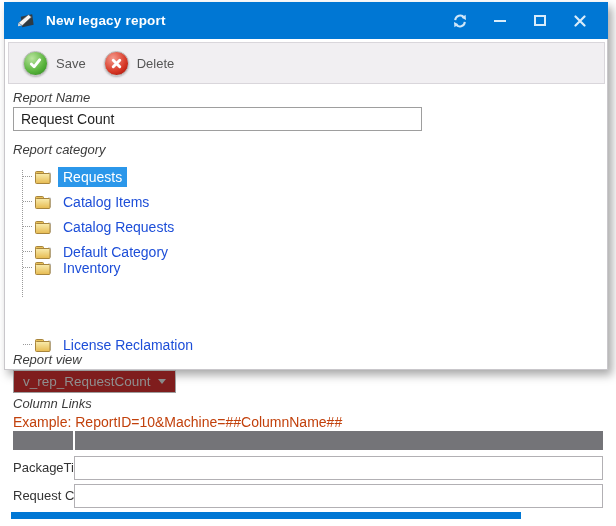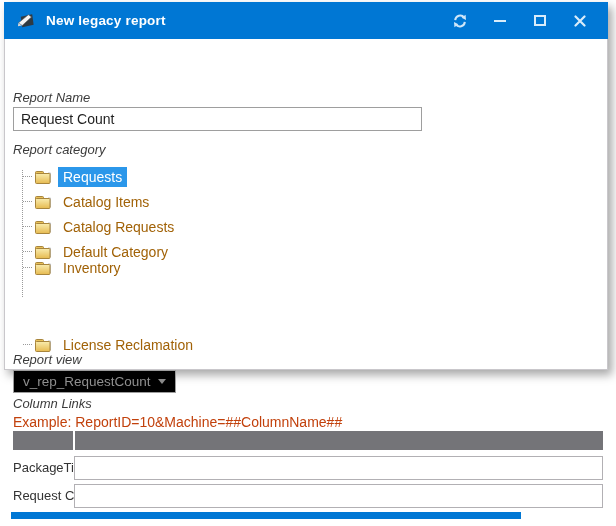--- a/index.html
+++ b/index.html
@@ -37,26 +37,26 @@
   .input-report-name { position:absolute; left:8px; top:104px; width:409px; height:24px;
                        border:1px solid #9e9e9e; font-size:14px; color:#1f1f1f;
                        padding:0 7px; font-family:inherit; background:#fff; }
 
   
   .tree { position:absolute; left:8px; top:161px; width:320px; height:152px; }
   .tree-vline { position:absolute; left:9px; top:6px; height:127px; border-left:1px dotted #9a9a9a; }
   .tree-row { position:absolute; left:0; height:25px; display:flex; align-items:center; cursor:pointer; }
   .tree-stub { width:9px; margin-left:10px; border-top:1px dotted #9a9a9a; }
   .folder { margin:0 6px 0 3px; display:flex; }
-  .tree-label { font-size:14px; color:#a16207; padding:2px 5px; white-space:nowrap; }
+  .tree-label { font-size:14px; color:#1d4ed8; padding:2px 5px; white-space:nowrap; }
   .tree-row.selected .tree-label { background:#2b97ea; color:#fff; }
 
   
   .dropdown { position:absolute; left:8px; top:367px; width:163px; height:23px;
-              border:1px solid #9d9d9d; background:#000000; display:flex; align-items:center;
+              border:1px solid #9d9d9d; background:#7f1d1d; display:flex; align-items:center;
               padding:0 9px; cursor:pointer; }
   .dropdown-text { flex:1; font-size:13.5px; color:#8f8f8f; white-space:nowrap; overflow:hidden; }
   .dropdown-arrow { width:0; height:0; border-left:4px solid transparent;
                     border-right:4px solid transparent; border-top:5px solid #8a8a8a; }
 
   
   .example { position:absolute; left:8px; top:411px; font-size:14px; color:#c2410c; }
   .cl-header { position:absolute; left:8px; top:428px; width:590px; height:19px; display:flex; }
   .cl-header .c1 { width:60px; background:#747478; margin-right:2px; }
   .cl-header .c2 { flex:1; background:#747478; }
@@ -97,20 +97,38 @@
           <span class="max-glyph"></span>
         </span>
       <span class="ctrl">
         <svg width="12" height="12" viewBox="0 0 12 12">
           <path d="M1.5 1.5 L10.5 10.5 M10.5 1.5 L1.5 10.5" stroke="#d9ecfa" stroke-width="2.2" stroke-linecap="round"></path>
         </svg>
       </span>
     </div>
   </div>
 
+  <div class="toolbar">
+    <div class="tool-btn">
+      <span class="icon-circle save-circle">
+        <svg width="15" height="15" viewBox="0 0 16 16">
+          <path d="M3.5 8.5 L6.5 11.5 L12.5 4" stroke="#fff" stroke-width="3" fill="none" stroke-linecap="round" stroke-linejoin="round"></path>
+        </svg>
+      </span>
+      <span>Save</span>
+    </div>
+    <div class="tool-btn">
+      <span class="icon-circle delete-circle">
+        <svg width="13" height="13" viewBox="0 0 14 14">
+          <path d="M3.5 3.5 L10.5 10.5 M10.5 3.5 L3.5 10.5" stroke="#fff" stroke-width="3.2" stroke-linecap="round"></path>
+        </svg>
+      </span>
+      <span>Delete</span>
+    </div>
+  </div>
 
   <div class="lbl" style="top:87px;">Report Name</div>
   <input class="input-report-name" type="text" value="Request Count" style="">
 
   <div class="lbl" style="top:139px;">Report category</div>
 
   <div class="tree">
     <svg width="0" height="0" style="position:absolute;">
       <defs>
         <linearGradient id="foldergrad" x1="0" y1="0" x2="0" y2="1">

